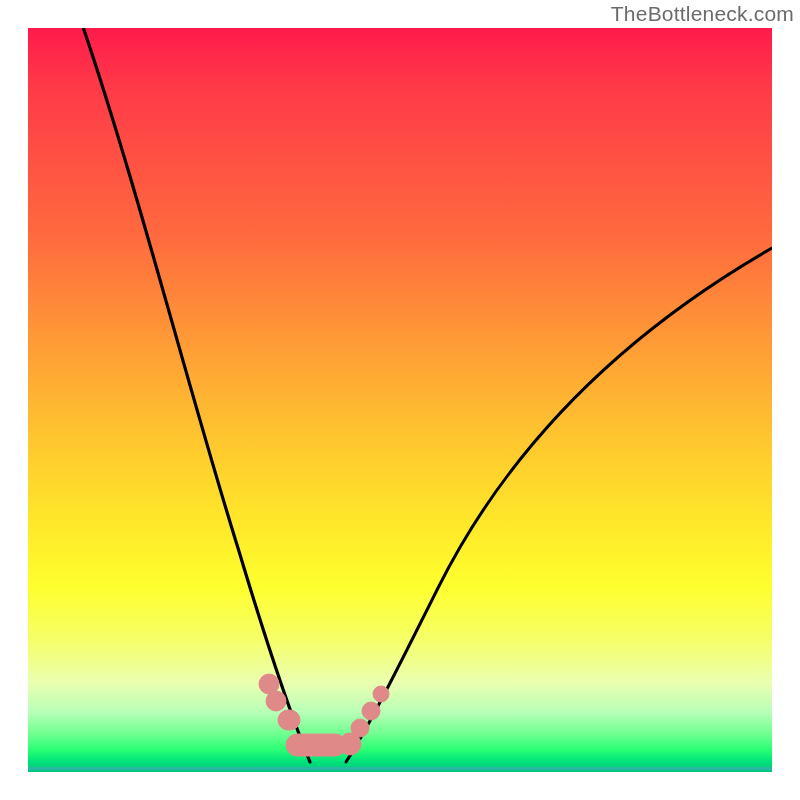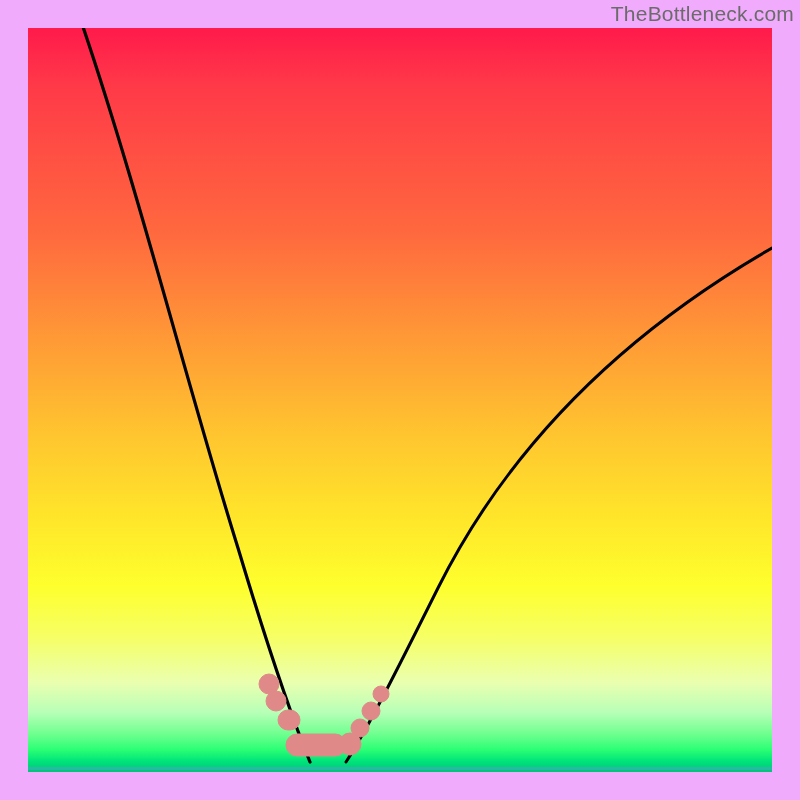--- a/index.html
+++ b/index.html
@@ -8,21 +8,21 @@
     width: 800px;
     height: 800px;
     background: #000;
     overflow: hidden;
     font-family: Arial, Helvetica, sans-serif;
   }
   .frame {
     position: absolute;
     left: 0; top: 0;
     width: 800px; height: 800px;
-    background: #f0abfc;
+    background: #ffffff;
   }
   .plot {
     position: absolute;
     left: 28px;
     top: 28px;
     width: 744px;
     height: 744px;
     overflow: hidden;
   }
   .gradient {

